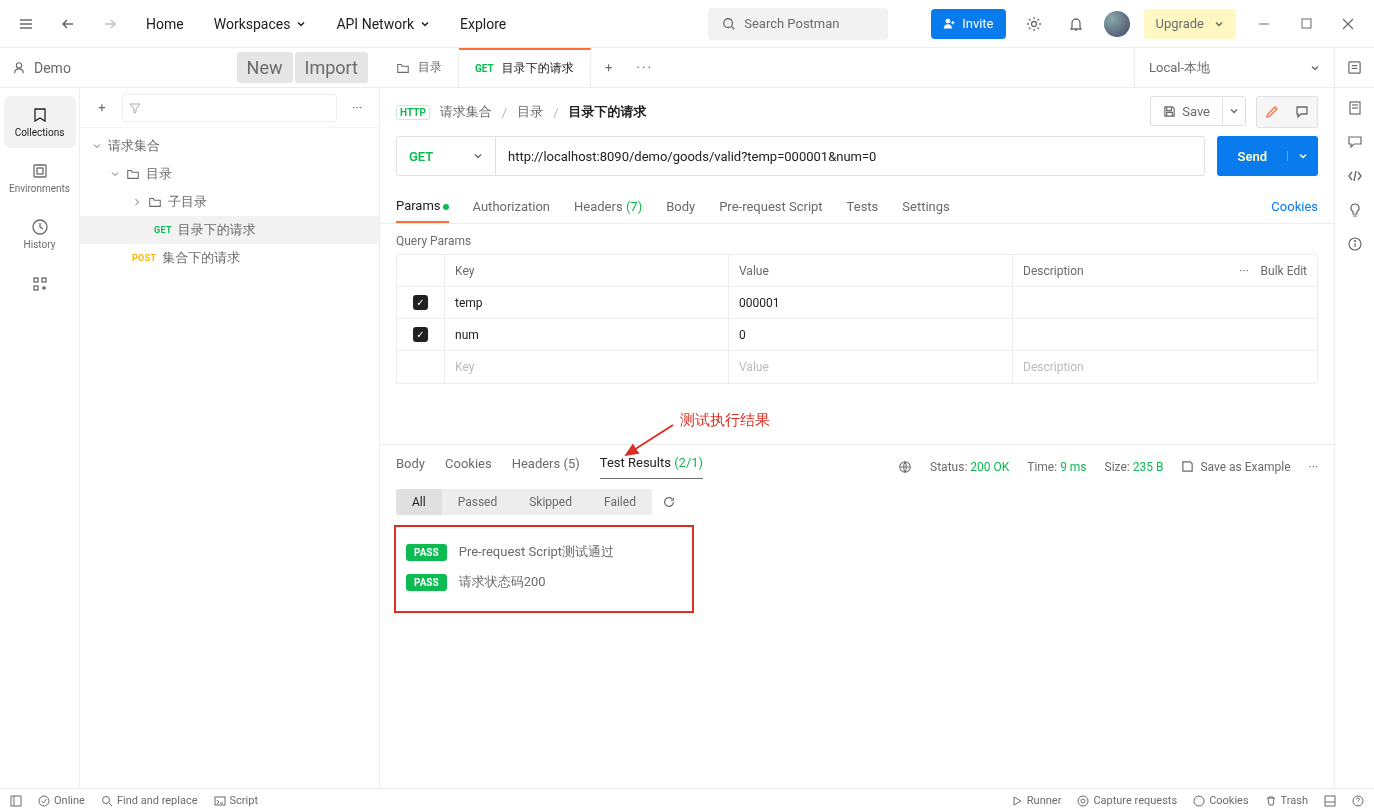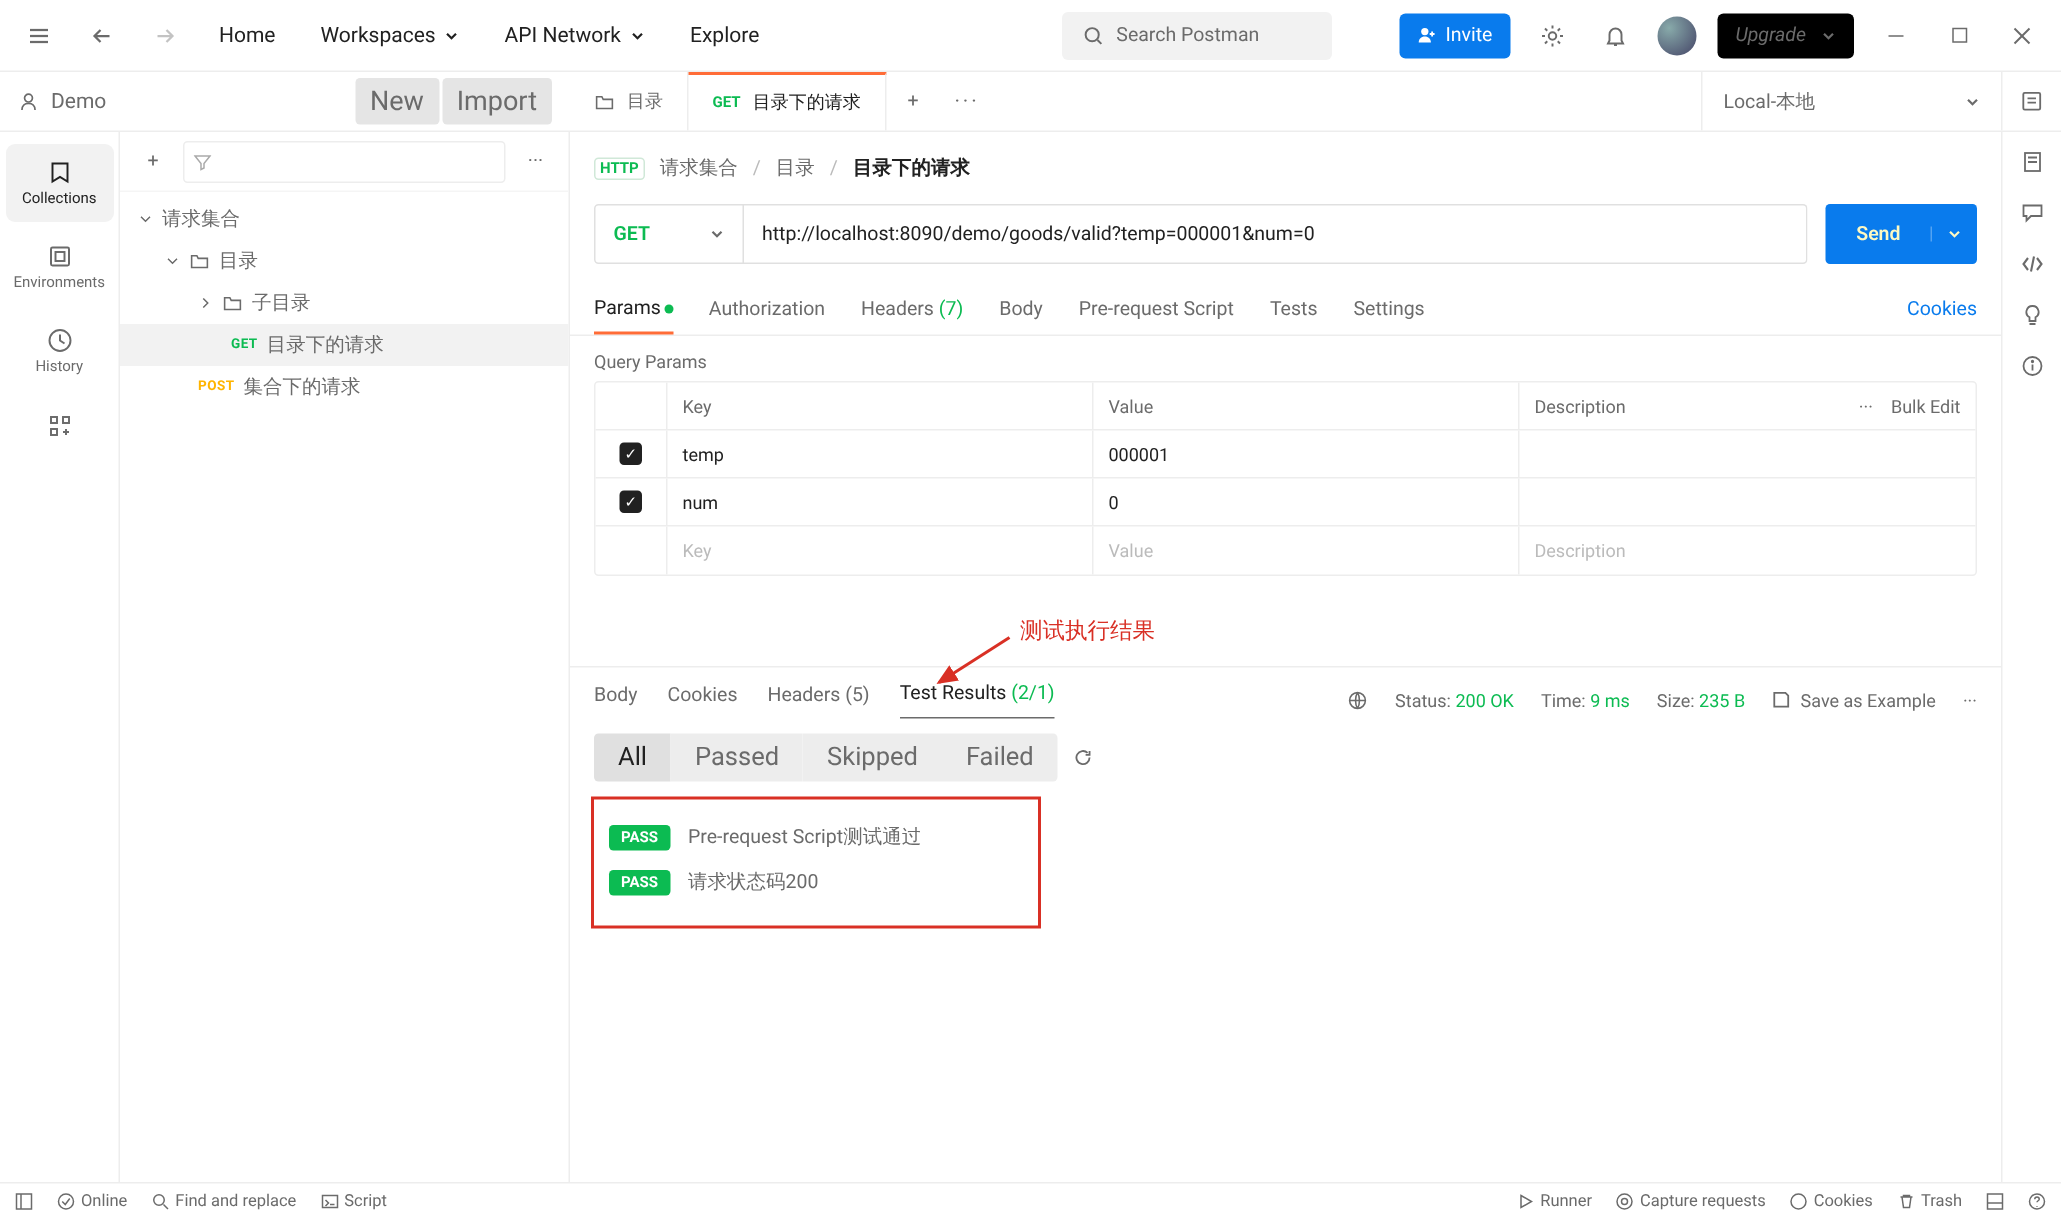--- a/index.html
+++ b/index.html
@@ -4,21 +4,21 @@
 <style>
 * { box-sizing: border-box; margin: 0; padding: 0; font-family: -apple-system, BlinkMacSystemFont, "Segoe UI", Roboto, Arial, sans-serif; }
 body { width: 1374px; height: 812px; overflow: hidden; background: #fff; color: #212121; font-size: 13px; }
 
 
 .topbar { height: 48px; border-bottom: 1px solid #ededed; display: flex; align-items: center; padding: 0 12px; gap: 14px; }
 .icon-btn { width: 28px; height: 28px; display: flex; align-items: center; justify-content: center; cursor: pointer; color: #6b6b6b; border-radius: 4px; }
 .nav-link { padding: 6px 8px; cursor: pointer; font-size: 14px; color: #212121; display:flex; align-items:center; gap:6px;}
 .searchbox { background: #f2f2f2; border-radius: 4px; height: 32px; display:flex; align-items:center; gap:8px; padding:0 14px; width: 180px; color:#6b6b6b; margin-left: 180px;}
 .invite-btn { background:#097bed; color:#fff; border-radius:4px; height:30px; padding:0 12px; display:flex; align-items:center; gap:6px; font-size:13px; cursor:pointer;}
-.upgrade-btn { background:#000000; border-radius:4px; height:30px; padding:0 12px; display:flex; align-items:center; gap:10px; cursor:pointer; color:#6b6b6b;font-style:italic;}
+.upgrade-btn { background:#fef9c3; border-radius:4px; height:30px; padding:0 12px; display:flex; align-items:center; gap:10px; cursor:pointer; color:#6b6b6b;}
 .avatar { width:26px; height:26px; border-radius:50%; background: radial-gradient(circle at 30% 30%, #8aa, #446); }
 
 
 .wsbar { height: 40px; border-bottom:1px solid #ededed; display:flex; align-items:center; }
 .ws-left { width: 380px; display:flex; align-items:center; justify-content:space-between; padding:0 12px;}
 .ws-name { display:flex; align-items:center; gap:8px; color:#6b6b6b; font-size:14px;}
 .ws-actions { display:flex; gap:2px;}
 .ws-act-btn { background:#e5e5e5; padding:5px 10px; cursor:pointer; border-radius:3px; font-size:18px; color:#6b6b6b;}
 .tab-area { flex:1; display:flex; align-items:stretch; height:100%;}
 .req-tab { display:flex; align-items:center; gap:8px; padding:0 16px; border-right:1px solid #ededed; font-size:12px; color:#6b6b6b; position:relative; cursor:pointer; height:100%;}
@@ -101,21 +101,21 @@
 .resp { border-top:1px solid #ededed; margin-top:60px; display:flex; flex-direction:column; flex:1; position:relative;}
 .resp-tabs { display:flex; align-items:center; padding:10px 16px 0; gap:20px; font-size:13px; color:#6b6b6b;}
 .resp-tabs .rt { cursor:pointer; padding-bottom:8px;}
 .resp-tabs .rt.active { color:#212121; border-bottom:1px solid #6b6b6b;}
 .resp-tabs .rt .cnt { color:#0cbb52;}
 .resp-meta { margin-left:auto; display:flex; gap:18px; align-items:center; font-size:12px;}
 .resp-meta .g { color:#0cbb52;}
 .save-example { display:flex; gap:6px; cursor:pointer; color:#6b6b6b;}
 
 .filter-row { display:flex; align-items:center; gap:0; padding:10px 16px;}
-.filter-row .fbtn { background:#ededed; padding:6px 16px; color:#6b6b6b; cursor:pointer; font-size:17px;}
+.filter-row .fbtn { background:#ededed; padding:6px 16px; color:#6b6b6b; cursor:pointer; font-size:12px;}
 .filter-row .fbtn.active { background:#e0e0e0; color:#212121;}
 .filter-row .fbtn:first-child { border-radius:3px 0 0 3px;}
 .filter-row .refresh { margin-left:10px; color:#6b6b6b; cursor:pointer;}
 
 .results-box { border:2px solid #d93025; margin:0 14px 0 14px; padding:10px 10px 14px 10px; width:300px;}
 .result-line { display:flex; align-items:center; gap:12px; padding:6px 0;}
 .pass-badge { background:#0cbb52; color:#fff; font-size:10px; font-weight:700; padding:3px 8px; border-radius:3px;}
 .result-line .txt { color:#6b6b6b; font-size:13px;}
 
 .annotation { position:absolute; color:#d93025; font-size:15px; font-weight:500; pointer-events:none;}
@@ -340,20 +340,47 @@
 
   <div class="content">
     <div class="bc-row">
       <div class="bc">
         <span class="http-badge">HTTP</span>
         <a>请求集合</a>
           <span class="sep">/</span>
         <a>目录</a>
           <span class="sep">/</span>
         <span class="current">目录下的请求</span>
+      </div>
+      <div class="save-row">
+        <div style="display:flex;">
+          <div class="save-btn" style="border-radius:3px 0 0 3px;border-right:none;">
+            <svg width="13" height="13" viewBox="0 0 14 14" fill="none" stroke="currentColor" stroke-width="1.3">
+                <path d="M2 2h8l2 2v8H2z M4 2v4h5V2 M4 12V8h6v4"></path>
+              </svg>
+            <span>Save</span>
+          </div>
+          <div class="save-split" style="border-radius:0 3px 3px 0;">
+              <svg width="10" height="10" viewBox="0 0 10 10" fill="none" stroke="currentColor" stroke-width="1.5">
+                <path d="M2 3.5L5 6.5 8 3.5"></path>
+              </svg>
+            </div>
+        </div>
+        <div class="icon-pair">
+          <div class="ip red">
+              <svg width="14" height="14" viewBox="0 0 14 14" fill="none" stroke="currentColor" stroke-width="1.3">
+                <path d="M2 12l1-3 7-7 2 2-7 7-3 1z"></path>
+              </svg>
+            </div>
+          <div class="ip">
+              <svg width="14" height="14" viewBox="0 0 14 14" fill="none" stroke="currentColor" stroke-width="1.3">
+                <path d="M2 2h10v7H6l-3 3V9H2z"></path>
+              </svg>
+            </div>
+        </div>
       </div>
     </div>
 
     <div class="url-row">
       <div class="url-group">
         <div class="method-select">
           <span>GET</span>
           <svg width="10" height="10" viewBox="0 0 10 10" fill="none" stroke="#6b6b6b" stroke-width="1.5">
               <path d="M2 3.5L5 6.5 8 3.5"></path>
             </svg>

